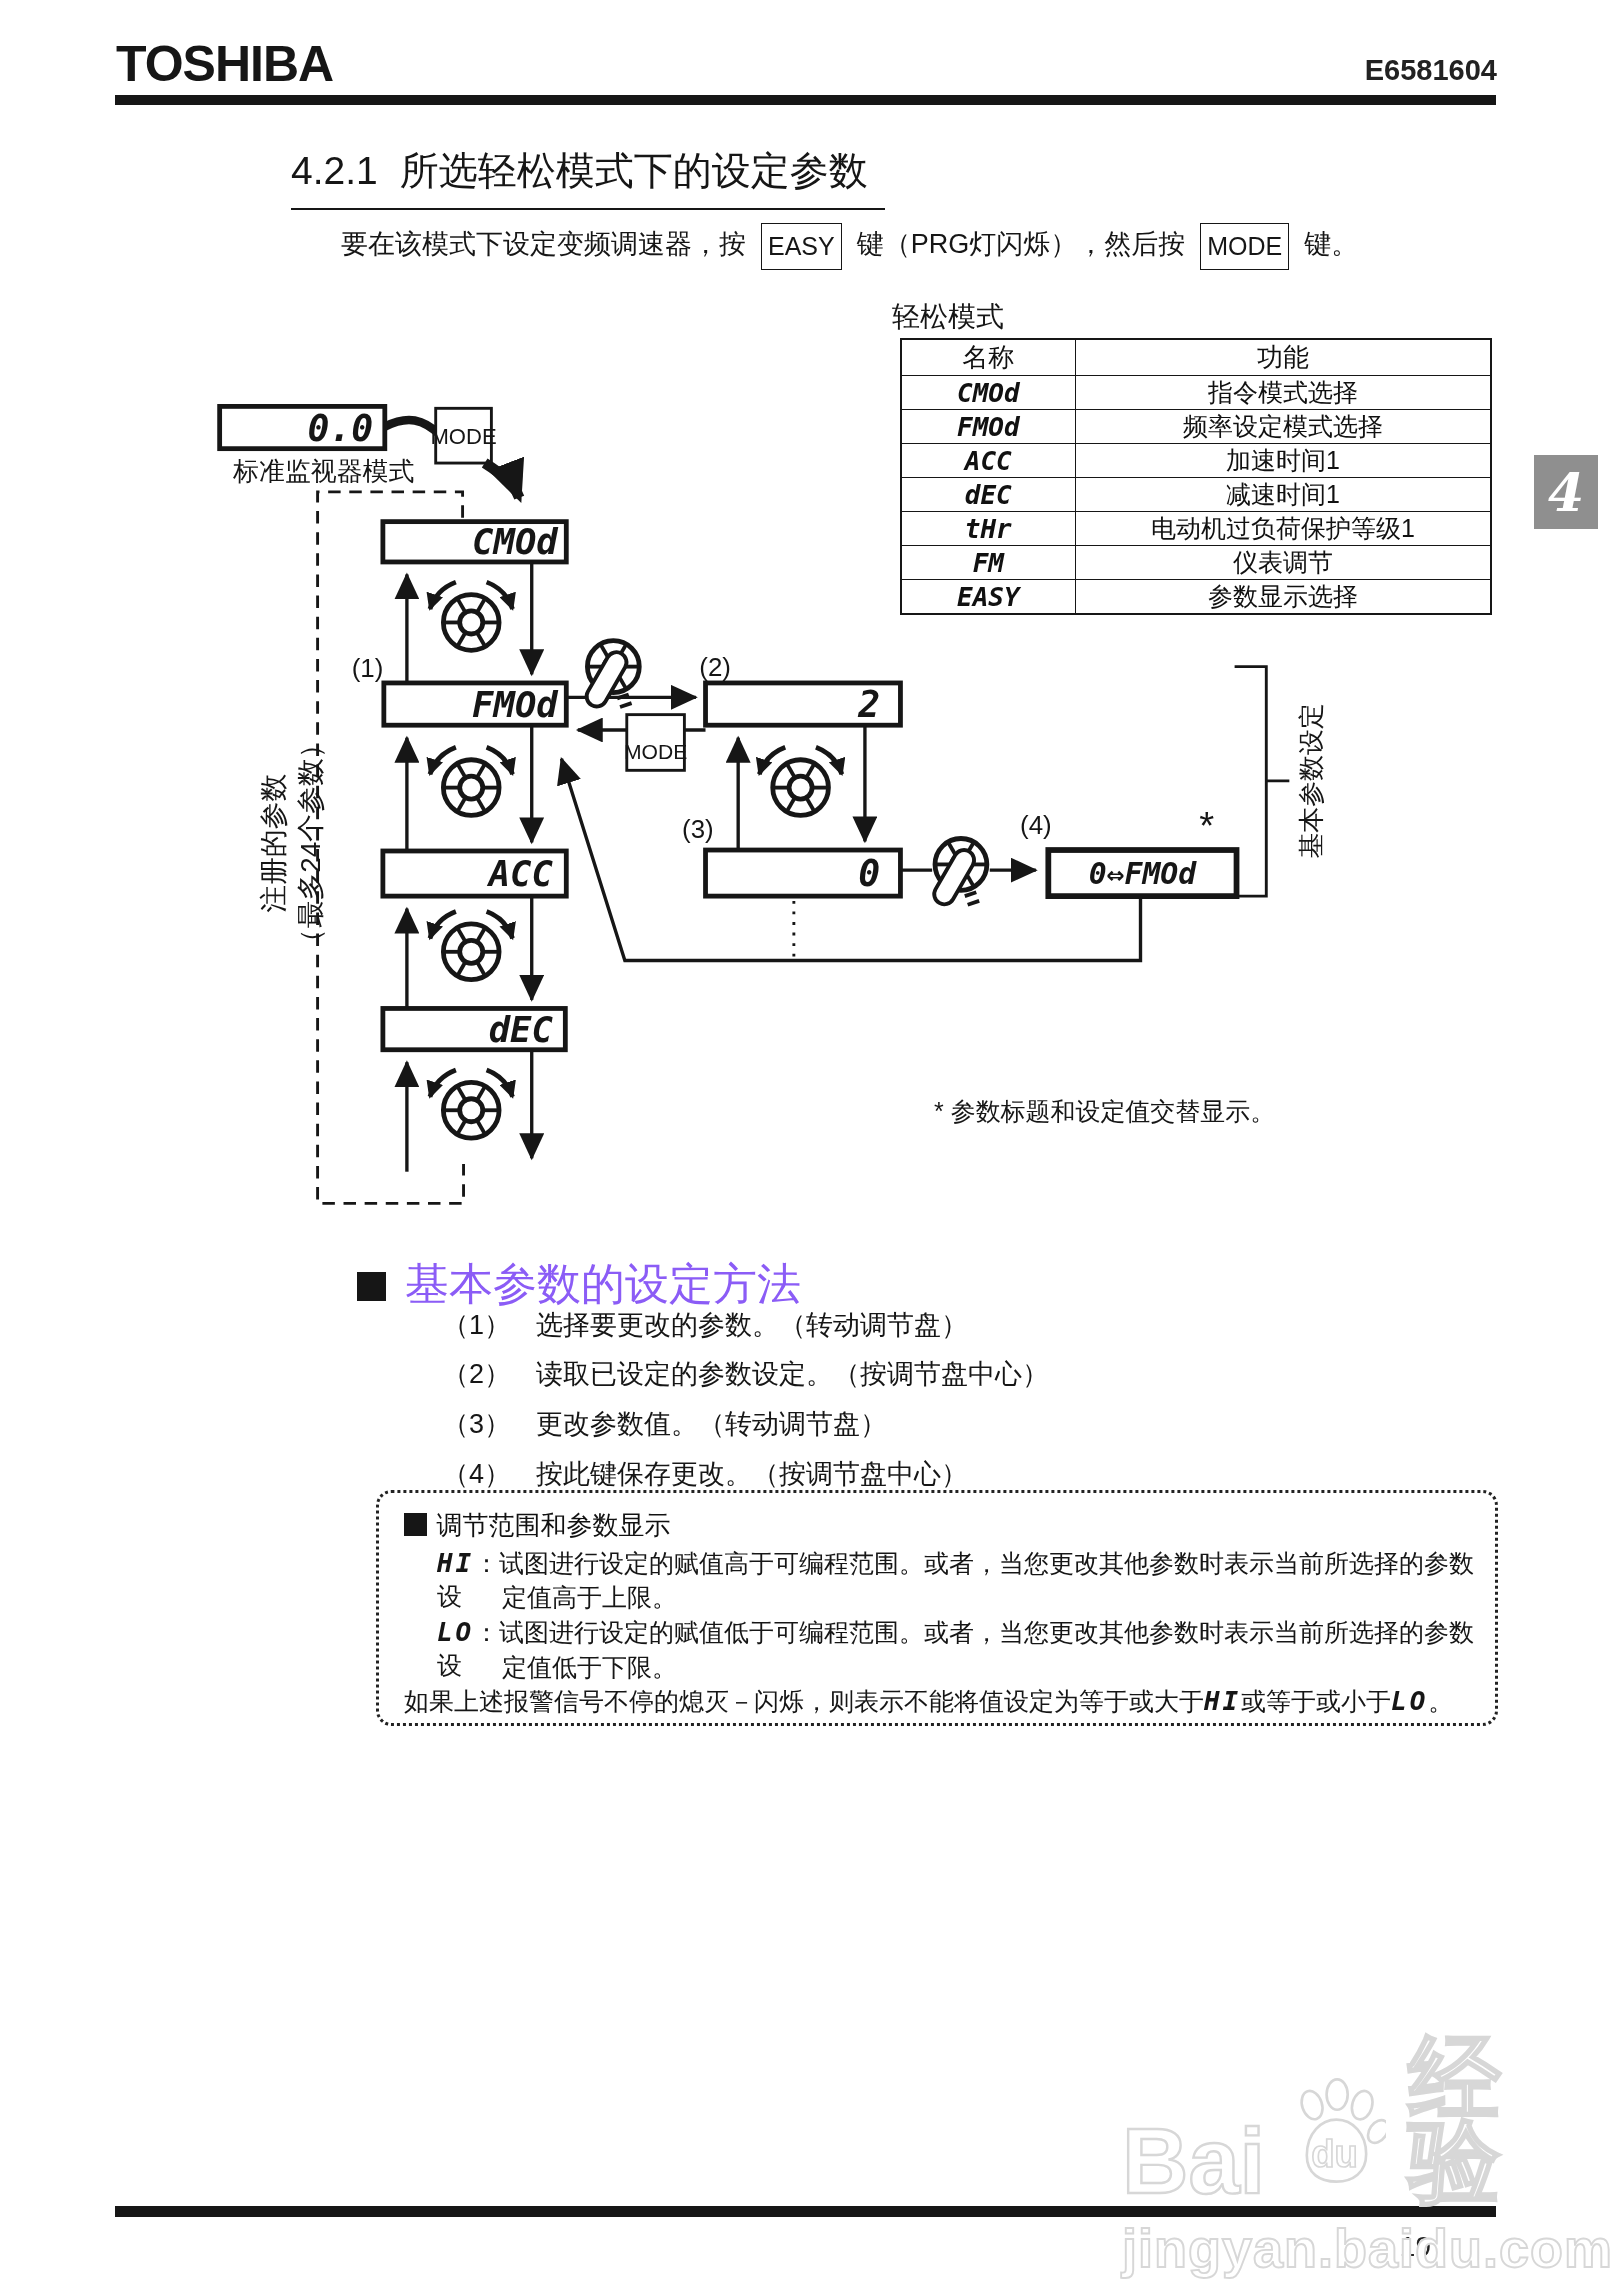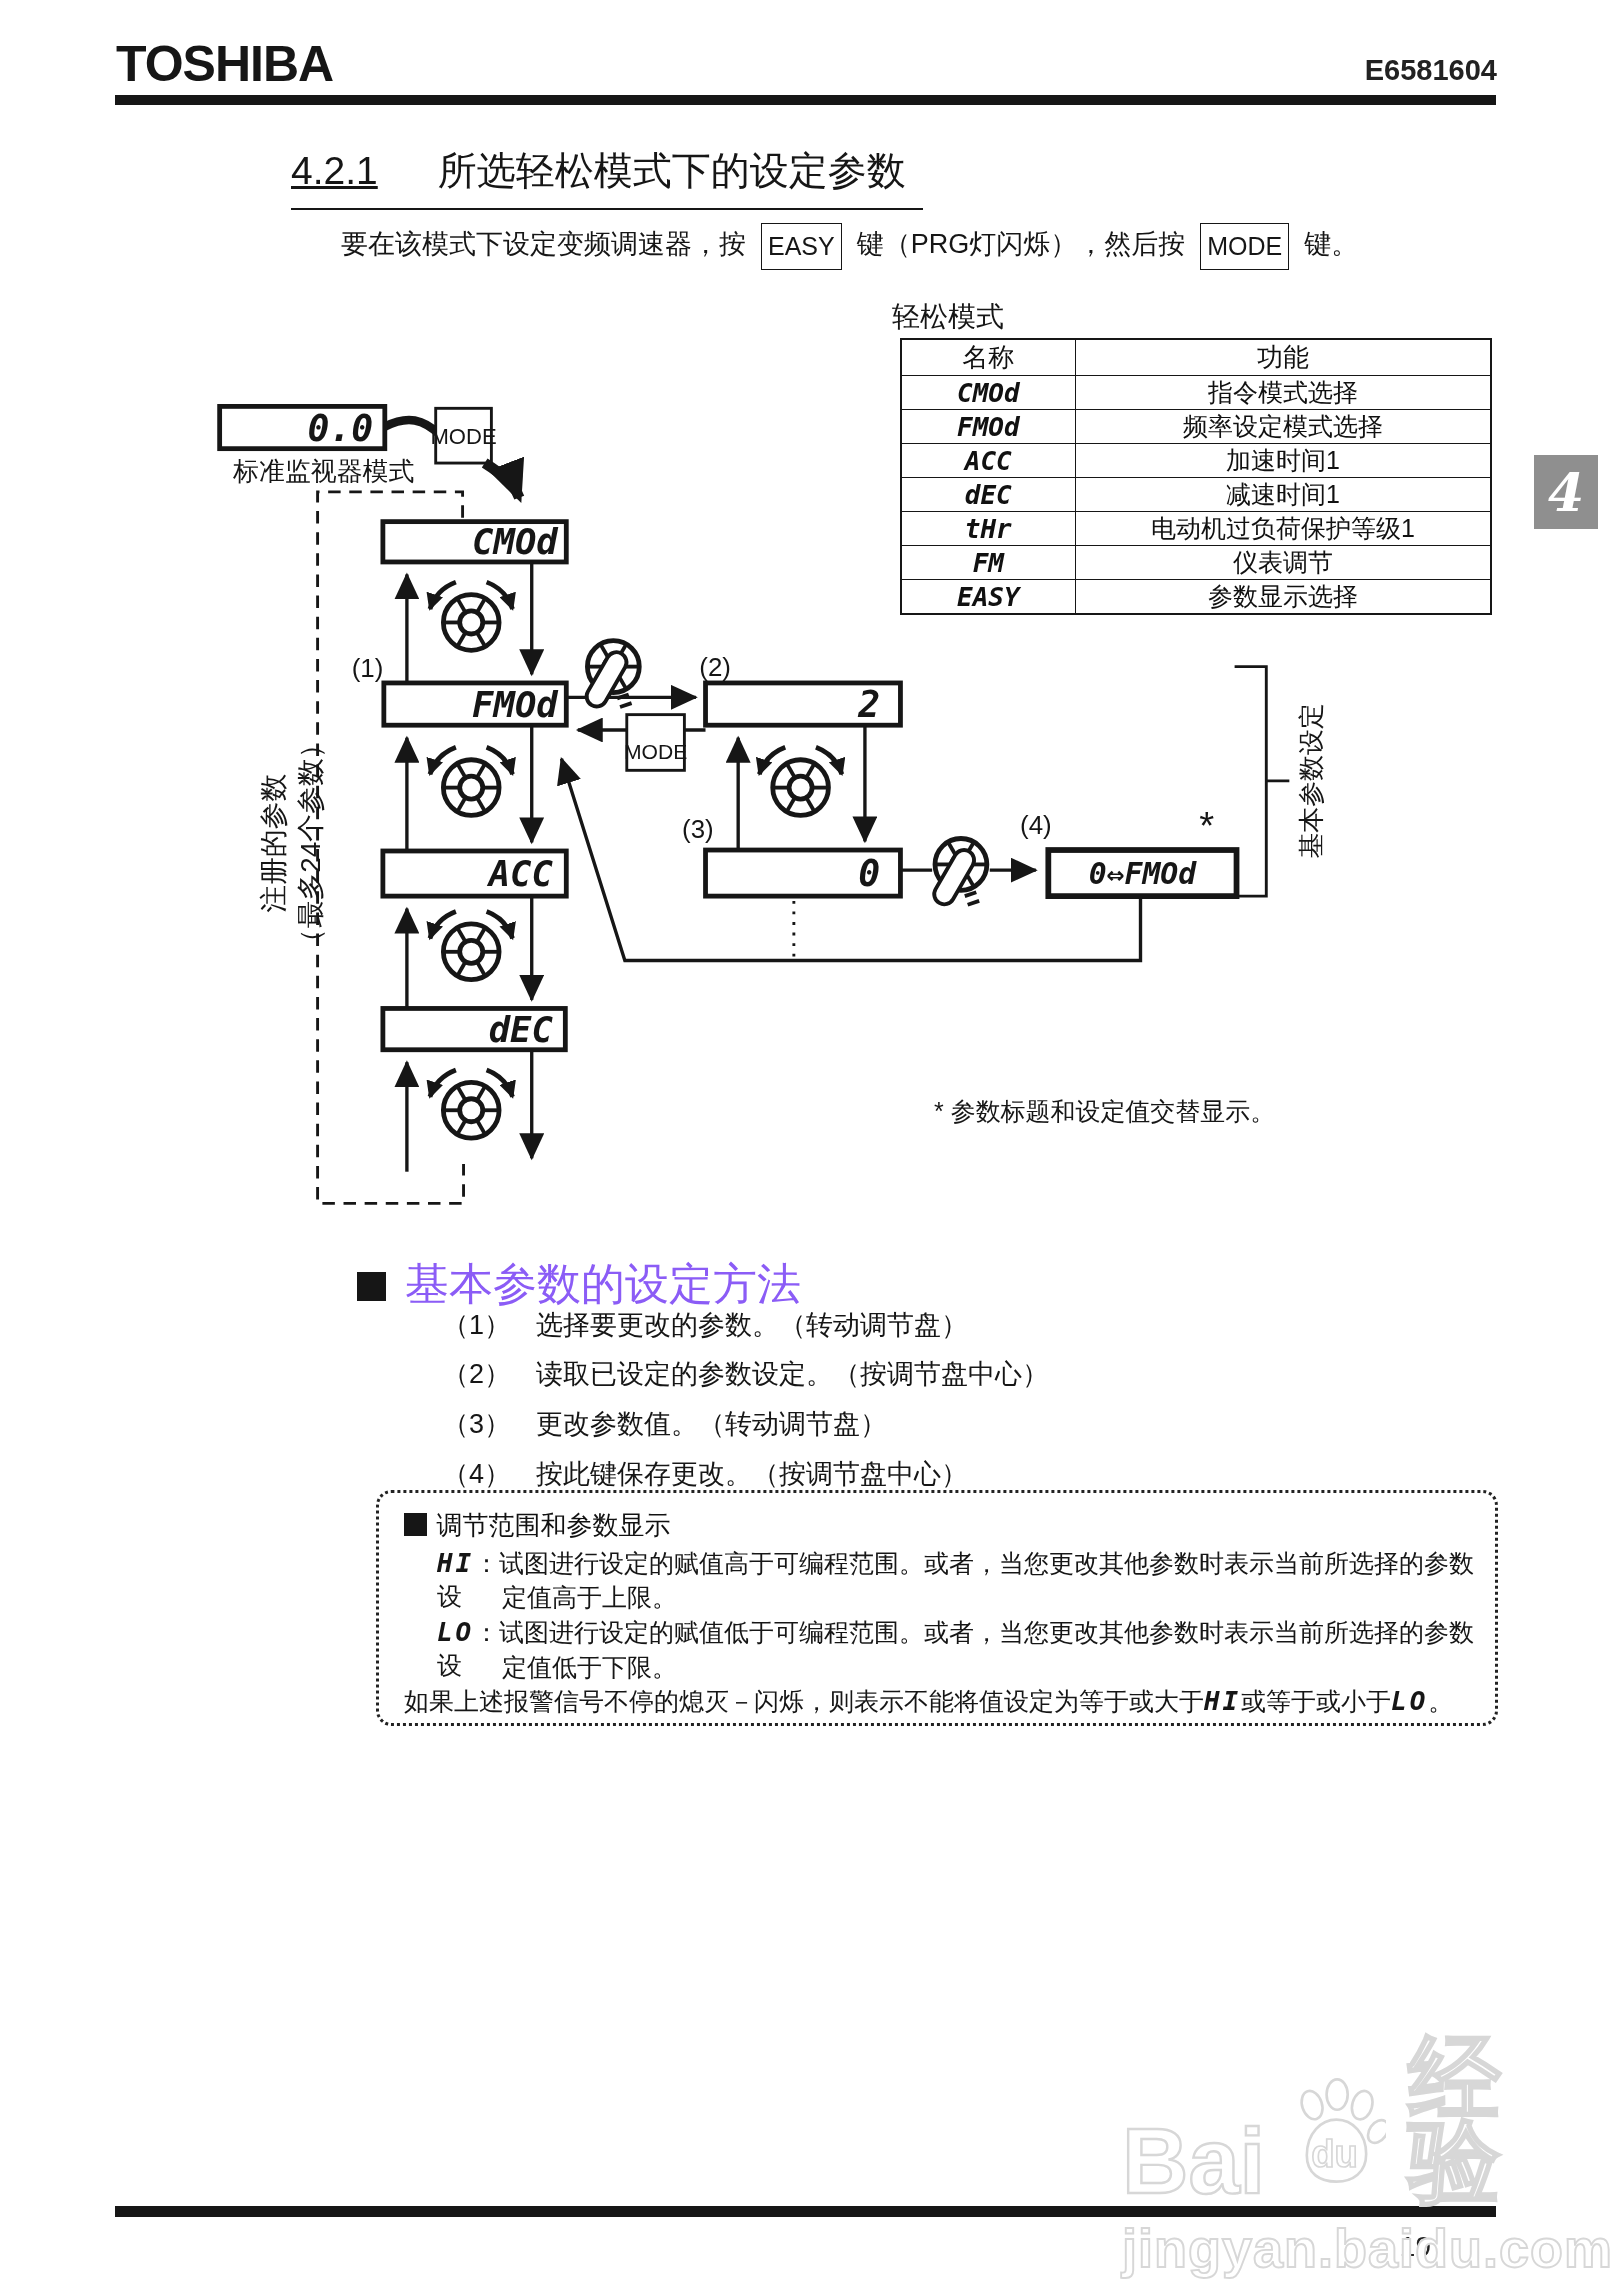--- a/index.html
+++ b/index.html
@@ -12,21 +12,21 @@
   .docnum{right:115px;top:54px;font-size:29px;color:#222;font-weight:bold;}
   .hrule{left:115px;top:95px;width:1381px;height:9.6px;background:#161616;}
   
   .sidetab{left:1534px;top:455px;width:64px;height:74px;background:#8f8f8f;
            display:flex;align-items:center;justify-content:center;}
   .sidetab span{font-family:"DejaVu Serif",serif;font-style:italic;font-weight:bold;
                 font-size:52px;color:#fff;}
   
   .titleblock{left:291px;top:144px;font-size:39px;color:#161616;
               border-bottom:2.9px solid #161616;padding-bottom:9.6px;padding-right:17.3px;}
-  .titleblock .num{margin-right:60px;text-decoration:underline;}
+  .titleblock .num{margin-right:22px;}
   
   .intro{left:341px;top:221px;font-size:27px;color:#161616;}
   .keybox{display:inline-block;border:1.9px solid #161616;padding:7.7px 5.8px 8.6px 5.8px;margin:0 7.7px;
           font-size:25px;position:relative;top:1.9px;}
   
   .tcaption{left:892px;top:298px;font-size:28px;color:#161616;}
   .ptable{left:900px;top:338px;border-collapse:collapse;border:2.9px solid #161616;}
   .ptable td{border:1.9px solid #161616;text-align:center;vertical-align:middle;
              height:33px;padding:0 5.8px;}
   .ptable .c1{width:161px;font-size:26px;}

